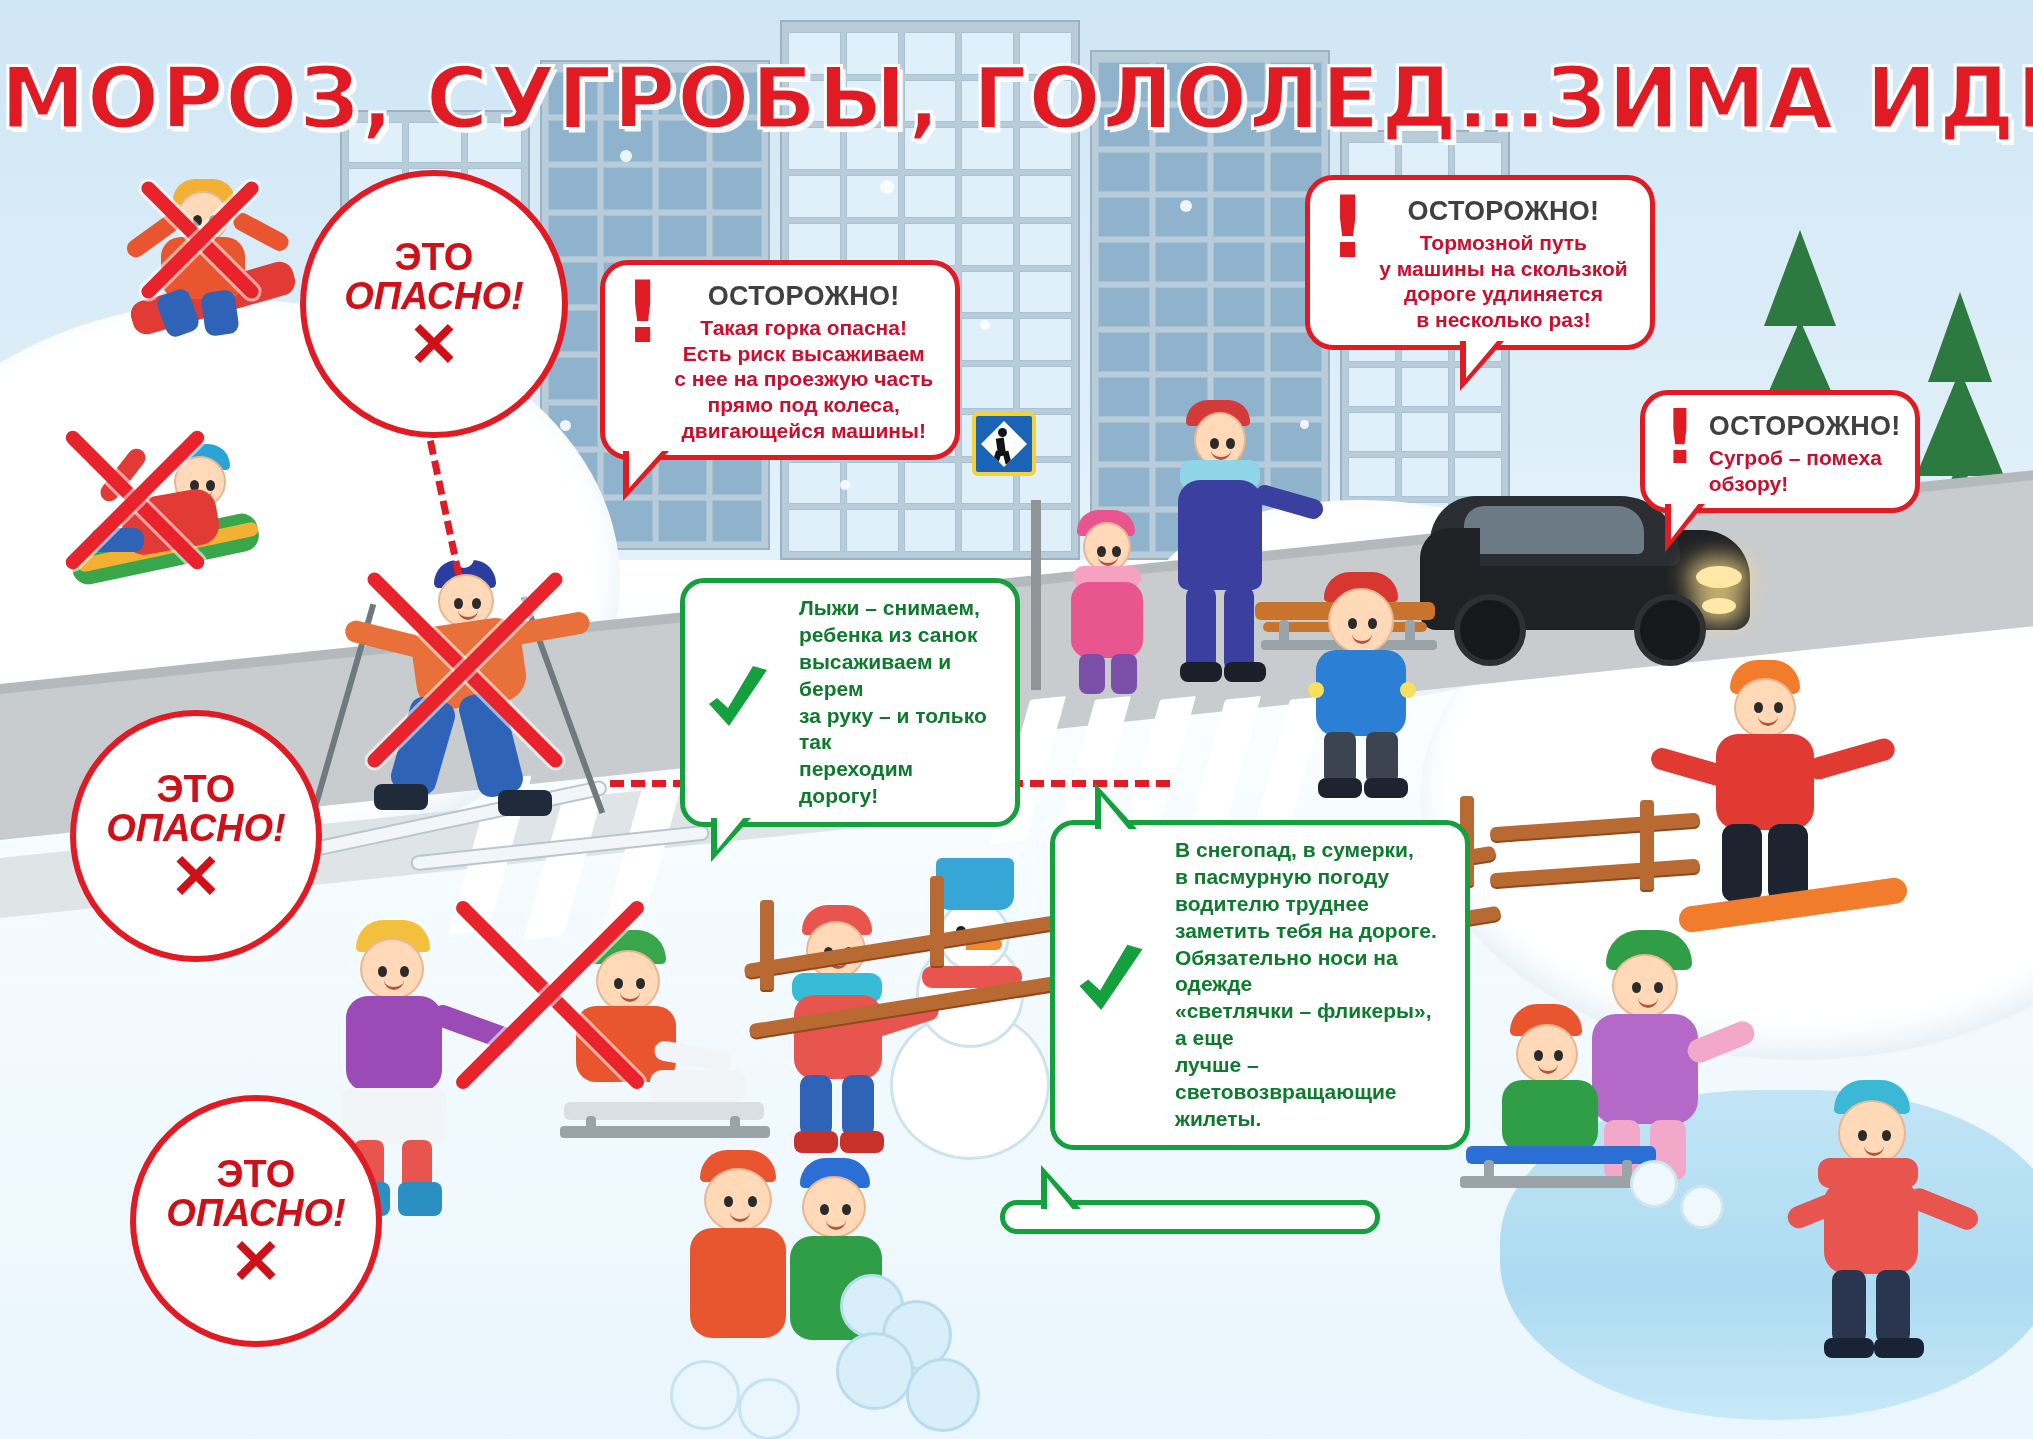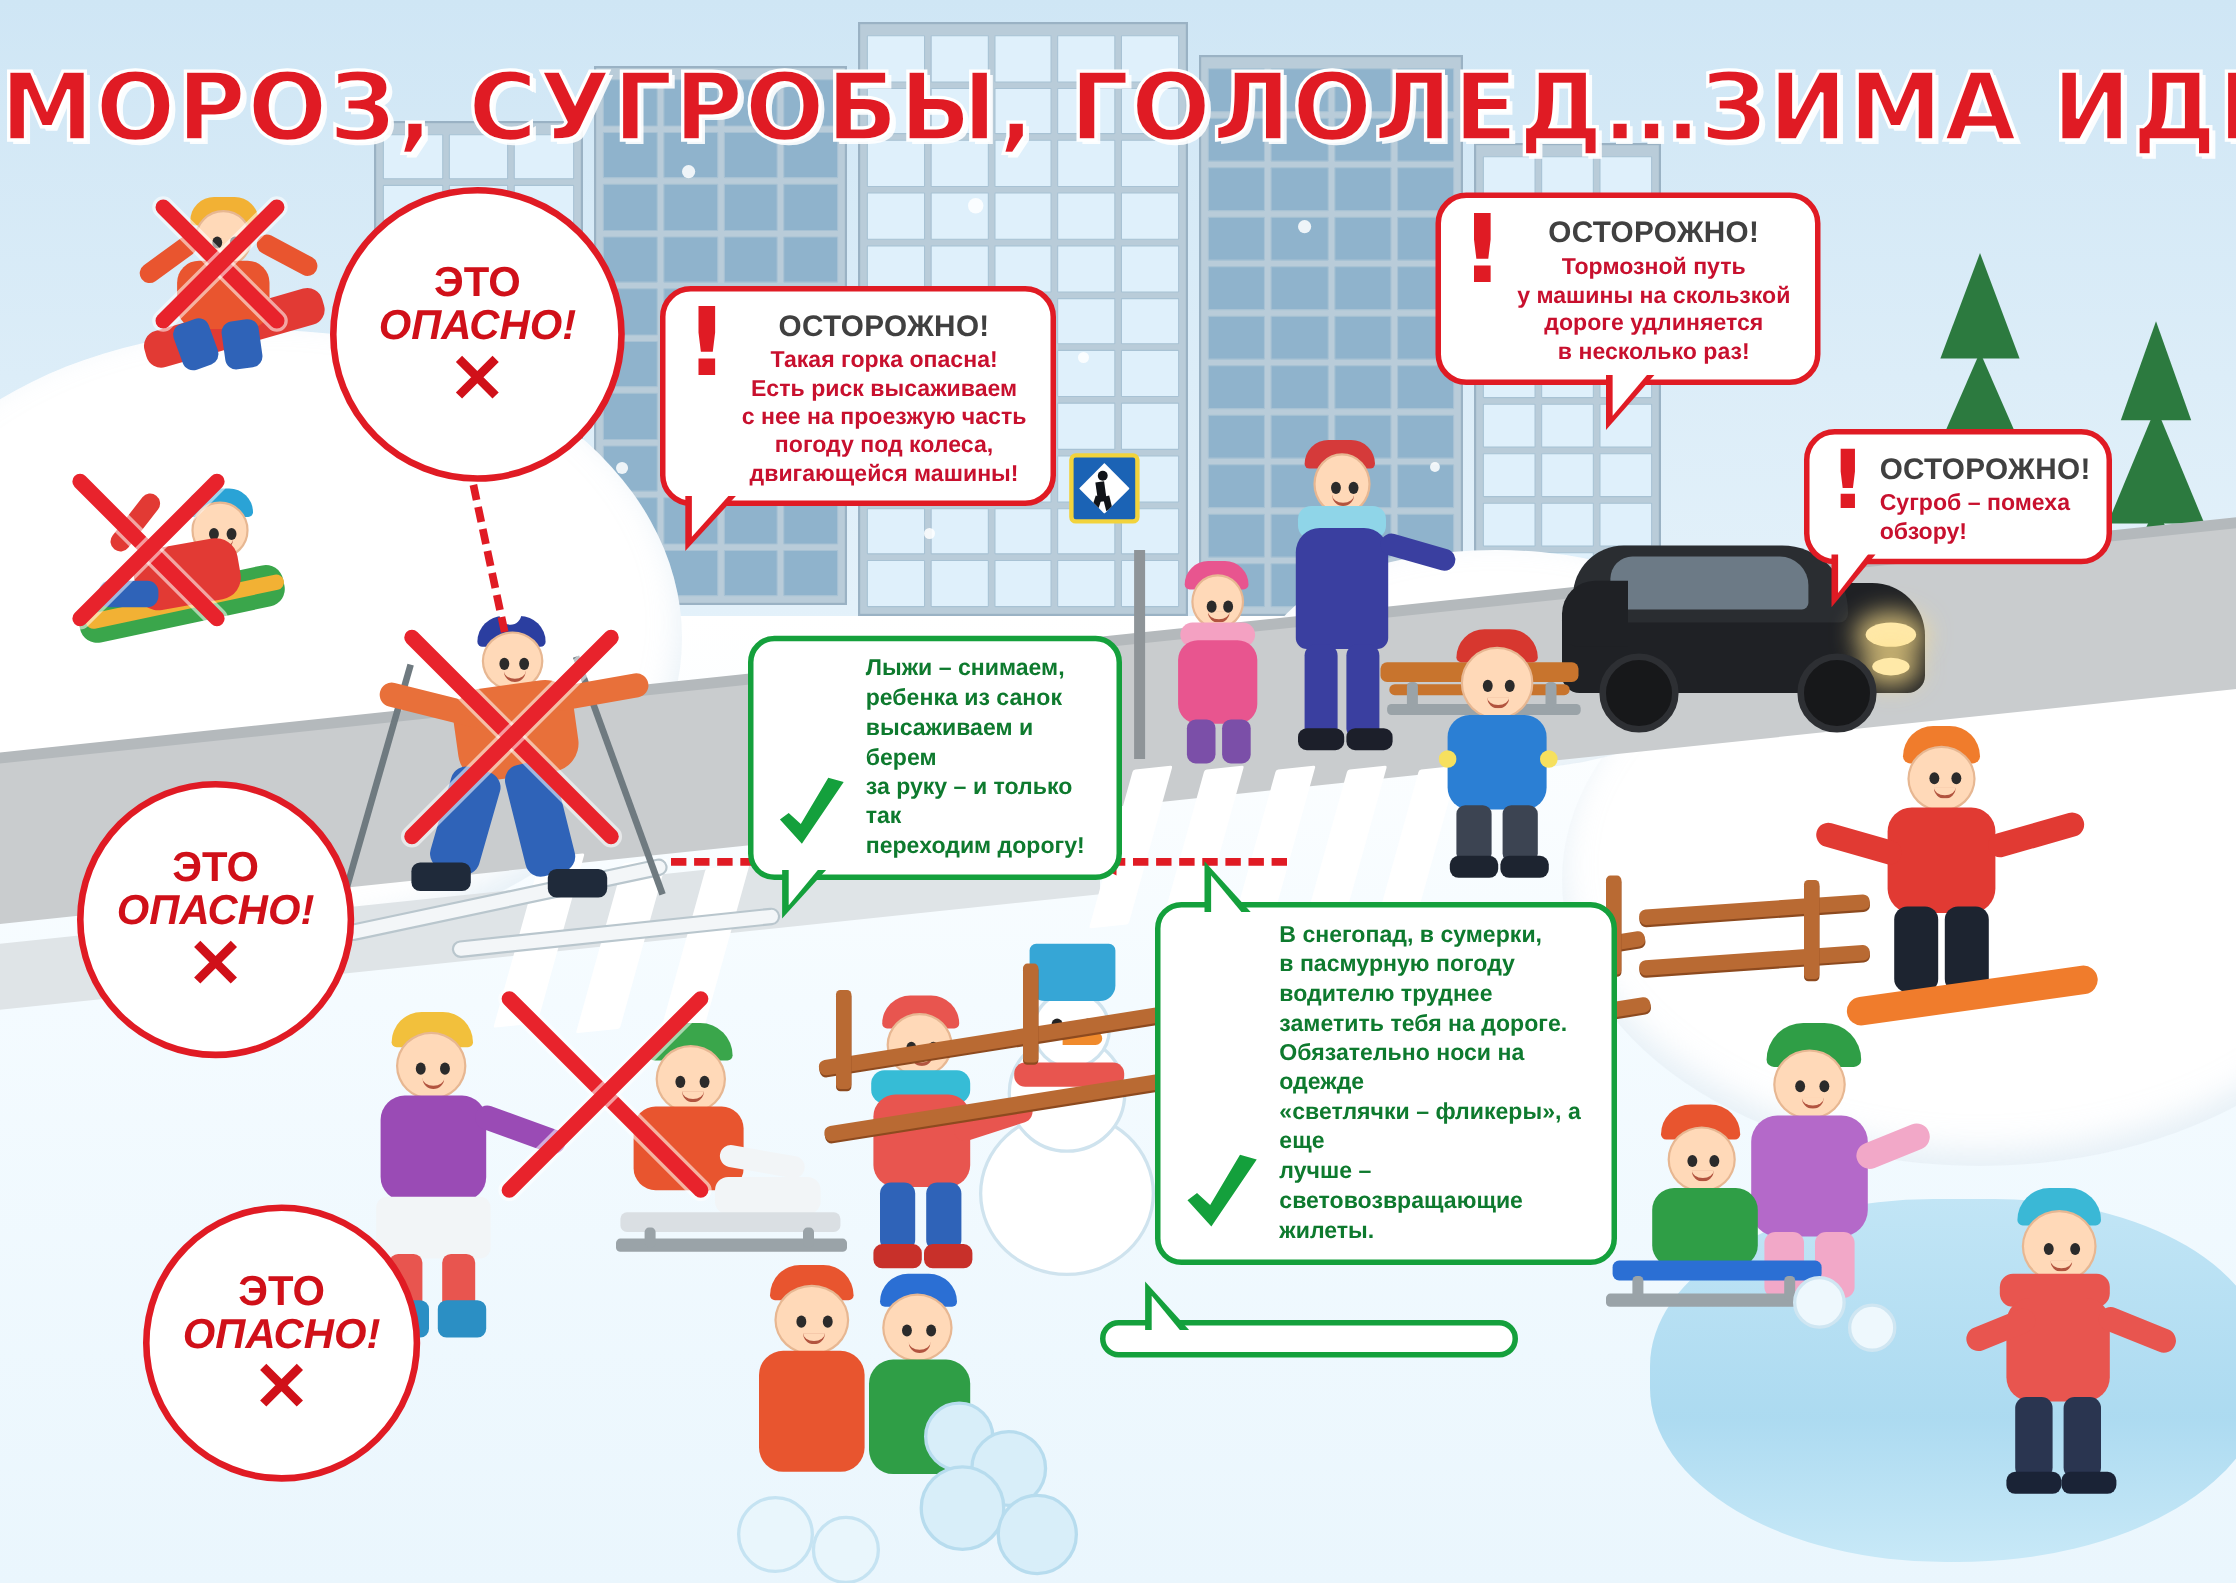--- a/index.html
+++ b/index.html
@@ -121,21 +121,21 @@
     flex: 0 0 auto;
   }
   .warn .txt { padding-top: 4px; }
   .warn .hd {
     font-size: 27px; letter-spacing: .3px; color: #404040; margin-bottom: 4px;
   }
   .warn .bd {
     font-size: 21px; color: #c8102e; font-weight: 700; line-height: 1.22;
   }
   .ok {
-    display: flex; align-items: flex-end; gap: 14px;
+    display: flex; align-items: center; gap: 26px;
   }
   .ok .check {
     flex: 0 0 auto;
     font-size: 0;
   }
   .ok .bd {
     font-size: 21px; color: #0e7a2e; font-weight: 700; line-height: 1.28;
   }
 
   
@@ -814,21 +814,21 @@
   </div>
 
   <div class="bubble" style="left:600px;top:260px;width:360px;">
     <div class="warn">
       <div class="bang">!</div>
       <div class="txt" style="text-align:center;">
         <div class="hd">ОСТОРОЖНО!</div>
         <div class="bd">Такая горка опасна!</div>
         <div class="bd">Есть риск высаживаем</div>
         <div class="bd">с нее на проезжую часть</div>
-        <div class="bd">погоду под колеса,</div>
+        <div class="bd">прямо под колеса,</div>
         <div class="bd">двигающейся машины!</div>
       </div>
     </div>
     <div class="tail" style="left:18px;bottom:-46px;border-left:0 solid transparent;border-right:46px solid transparent;border-top:50px solid #e01b24;"></div>
     <div class="tail" style="left:24px;bottom:-33px;border-left:0 solid transparent;border-right:34px solid transparent;border-top:38px solid #ffffff;"></div>
   </div>
 
   <div class="bubble" style="left:1305px;top:175px;width:350px;">
     <div class="warn">
       <div class="bang">!</div>

